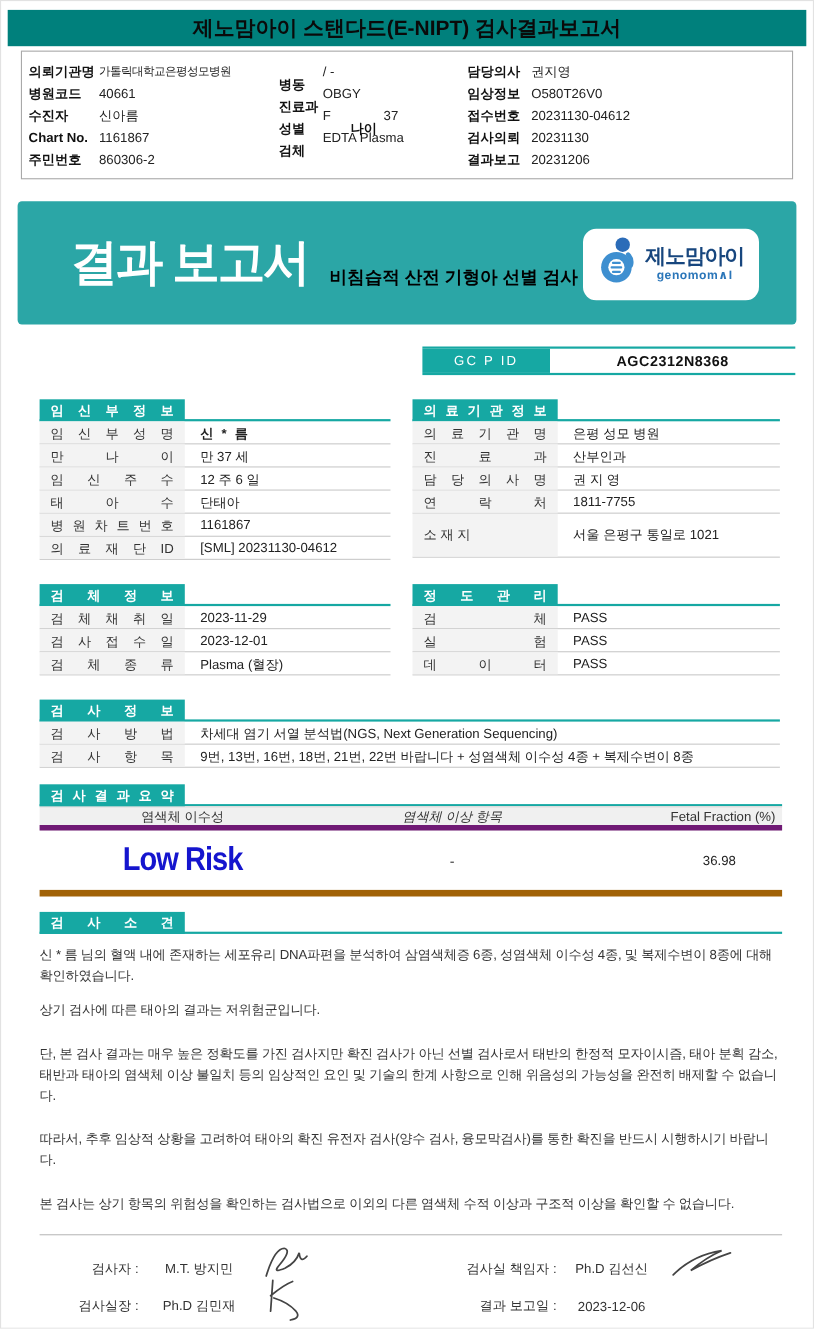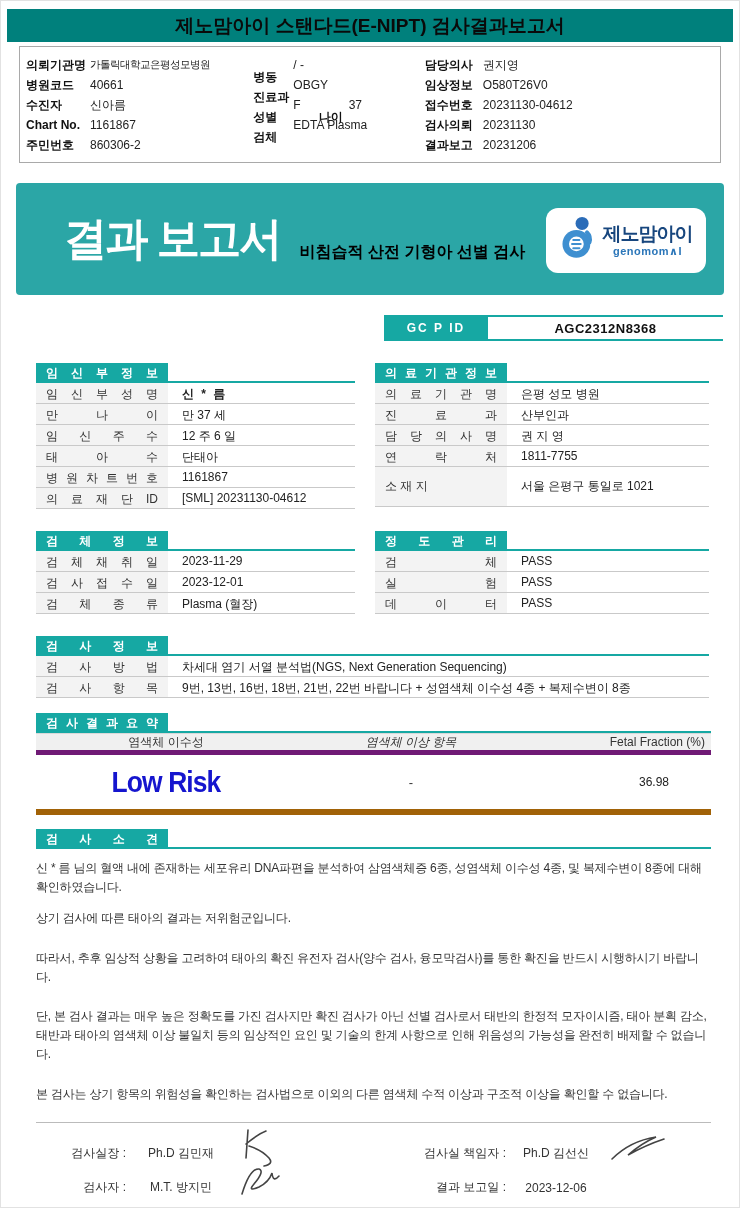--- a/index.html
+++ b/index.html
@@ -35,35 +35,35 @@
   .ilab.age { margin-left:18px; width:30px; }
 
   
   .banner {
     margin:20px 15px 0 15px; height:112px; background:var(--teal-mid);
     border-radius:4px; position:relative; display:flex; align-items:center;
   }
   .banner-title { font-size:45px; font-weight:800; color:#fff; margin-left:48px; letter-spacing:-2px; transform:scaleX(0.96); transform-origin:left; }
   .banner-sub { font-size:16px; font-weight:bold; color:#000000; margin-left:10px; margin-top:26px; }
   .logo-card {
-    position:absolute; right:18px; top:25px; width:160px; height:65px;
+    position:absolute; right:34px; top:25px; width:160px; height:65px;
     background:#fff; border-radius:12px; display:flex; align-items:center; justify-content:center; gap:7px;
   }
   .logo-text { display:flex; flex-direction:column; align-items:center; line-height:1; }
   .logo-name { font-size:19px; font-weight:800; color:#17467e; letter-spacing:-1px; }
   .logo-sub { font-size:11px; font-weight:bold; color:#2b76b9; margin-top:3px; letter-spacing:0.5px; }
 
   
   .gcp {
     margin:20px 18px 0 383px; width:339px; height:26px;
     border-top:2px solid var(--teal-bright); border-bottom:2px solid var(--teal-bright);
     display:flex;
   }
   .gcp-label {
-    width:104px; background:var(--teal-bright); color:#fff; font-weight:bold; font-size:12px;
+    width:116px; background:var(--teal-bright); color:#fff; font-weight:normal; font-size:12px;
     display:flex; align-items:center; justify-content:center; letter-spacing:2px;
   }
   .gcp-value { flex:1; display:flex; align-items:center; justify-content:center; font-weight:bold; font-size:13px; color:#111; letter-spacing:0.5px; }
 
   
   .tables-row { display:flex; margin:0 30px 0 35px; }
   .sec { }
   .sec-left { width:320px; }
   .sec-right { width:335px; margin-left:20px; }
   .sec-full { width:675px; }
@@ -334,44 +334,44 @@
       <div class="sum-val2">-</div>
       <div class="sum-val3">36.98</div>
     </div>
   </div>
 
   <div class="findings">
     <div class="sec-head"><span class="sec-title">검 사 소 견</span></div>
     <div class="body">
       <p>신 * 름 님의 혈액 내에 존재하는 세포유리 DNA파편을 분석하여 삼염색체증 6종, 성염색체 이수성 4종, 및 복제수변이 8종에 대해 확인하였습니다.</p>
       <p>상기 검사에 따른 태아의 결과는 저위험군입니다.</p>
+      <p class="gap-top">단, 본 검사 결과는 매우 높은 정확도를 가진 검사지만 확진 검사가 아닌 선별 검사로서 태반의 한정적 모자이시즘, 태아 분획 감소, 태반과 태아의 염색체 이상 불일치 등의 임상적인 요인 및 기술의 한계 사항으로 인해 위음성의 가능성을 완전히 배제할 수 없습니다.</p>
       <p class="gap-top">따라서, 추후 임상적 상황을 고려하여 태아의 확진 유전자 검사(양수 검사, 융모막검사)를 통한 확진을 반드시 시행하시기 바랍니다.</p>
-      <p class="gap-top">단, 본 검사 결과는 매우 높은 정확도를 가진 검사지만 확진 검사가 아닌 선별 검사로서 태반의 한정적 모자이시즘, 태아 분획 감소, 태반과 태아의 염색체 이상 불일치 등의 임상적인 요인 및 기술의 한계 사항으로 인해 위음성의 가능성을 완전히 배제할 수 없습니다.</p>
       <p class="gap-top">본 검사는 상기 항목의 위험성을 확인하는 검사법으로 이외의 다른 염색체 수적 이상과 구조적 이상을 확인할 수 없습니다.</p>
     </div>
   </div>
 
   <div class="sig-section">
     <div class="sig-grid">
       <div class="sig-col-l">
+        <div class="sig-row">
+          <span class="sig-label">검사자 :</span>
+          <span class="sig-name">M.T. 방지민</span>
+          <span class="sig-svg">
+            <svg width="52" height="36" viewBox="0 0 52 36">
+              <path d="M4,30 Q12,4 21,5 Q27,7 16,20 Q9,28 21,23 Q31,18 34,9 Q35,19 41,12" stroke="#444" stroke-width="1.6" fill="none" stroke-linecap="round"></path>
+            </svg>
+          </span>
+        </div>
         <div class="sig-row">
           <span class="sig-label">검사실장 :</span>
           <span class="sig-name">Ph.D 김민재</span>
           <span class="sig-svg">
             <svg width="44" height="40" viewBox="0 0 44 40">
               <path d="M10,2 L8,30 M8,16 Q20,6 28,3 M11,18 Q24,22 31,30 Q36,36 26,38" stroke="#444" stroke-width="1.6" fill="none" stroke-linecap="round"></path>
-            </svg>
-          </span>
-        </div>
-        <div class="sig-row">
-          <span class="sig-label">검사자 :</span>
-          <span class="sig-name">M.T. 방지민</span>
-          <span class="sig-svg">
-            <svg width="52" height="36" viewBox="0 0 52 36">
-              <path d="M4,30 Q12,4 21,5 Q27,7 16,20 Q9,28 21,23 Q31,18 34,9 Q35,19 41,12" stroke="#444" stroke-width="1.6" fill="none" stroke-linecap="round"></path>
             </svg>
           </span>
         </div>
       </div>
       <div class="sig-col-r">
         <div class="sig-row">
           <span class="sig-label">검사실 책임자 :</span>
           <span class="sig-name">Ph.D 김선신</span>
           <span class="sig-svg">
             <svg width="60" height="30" viewBox="0 0 60 30">

